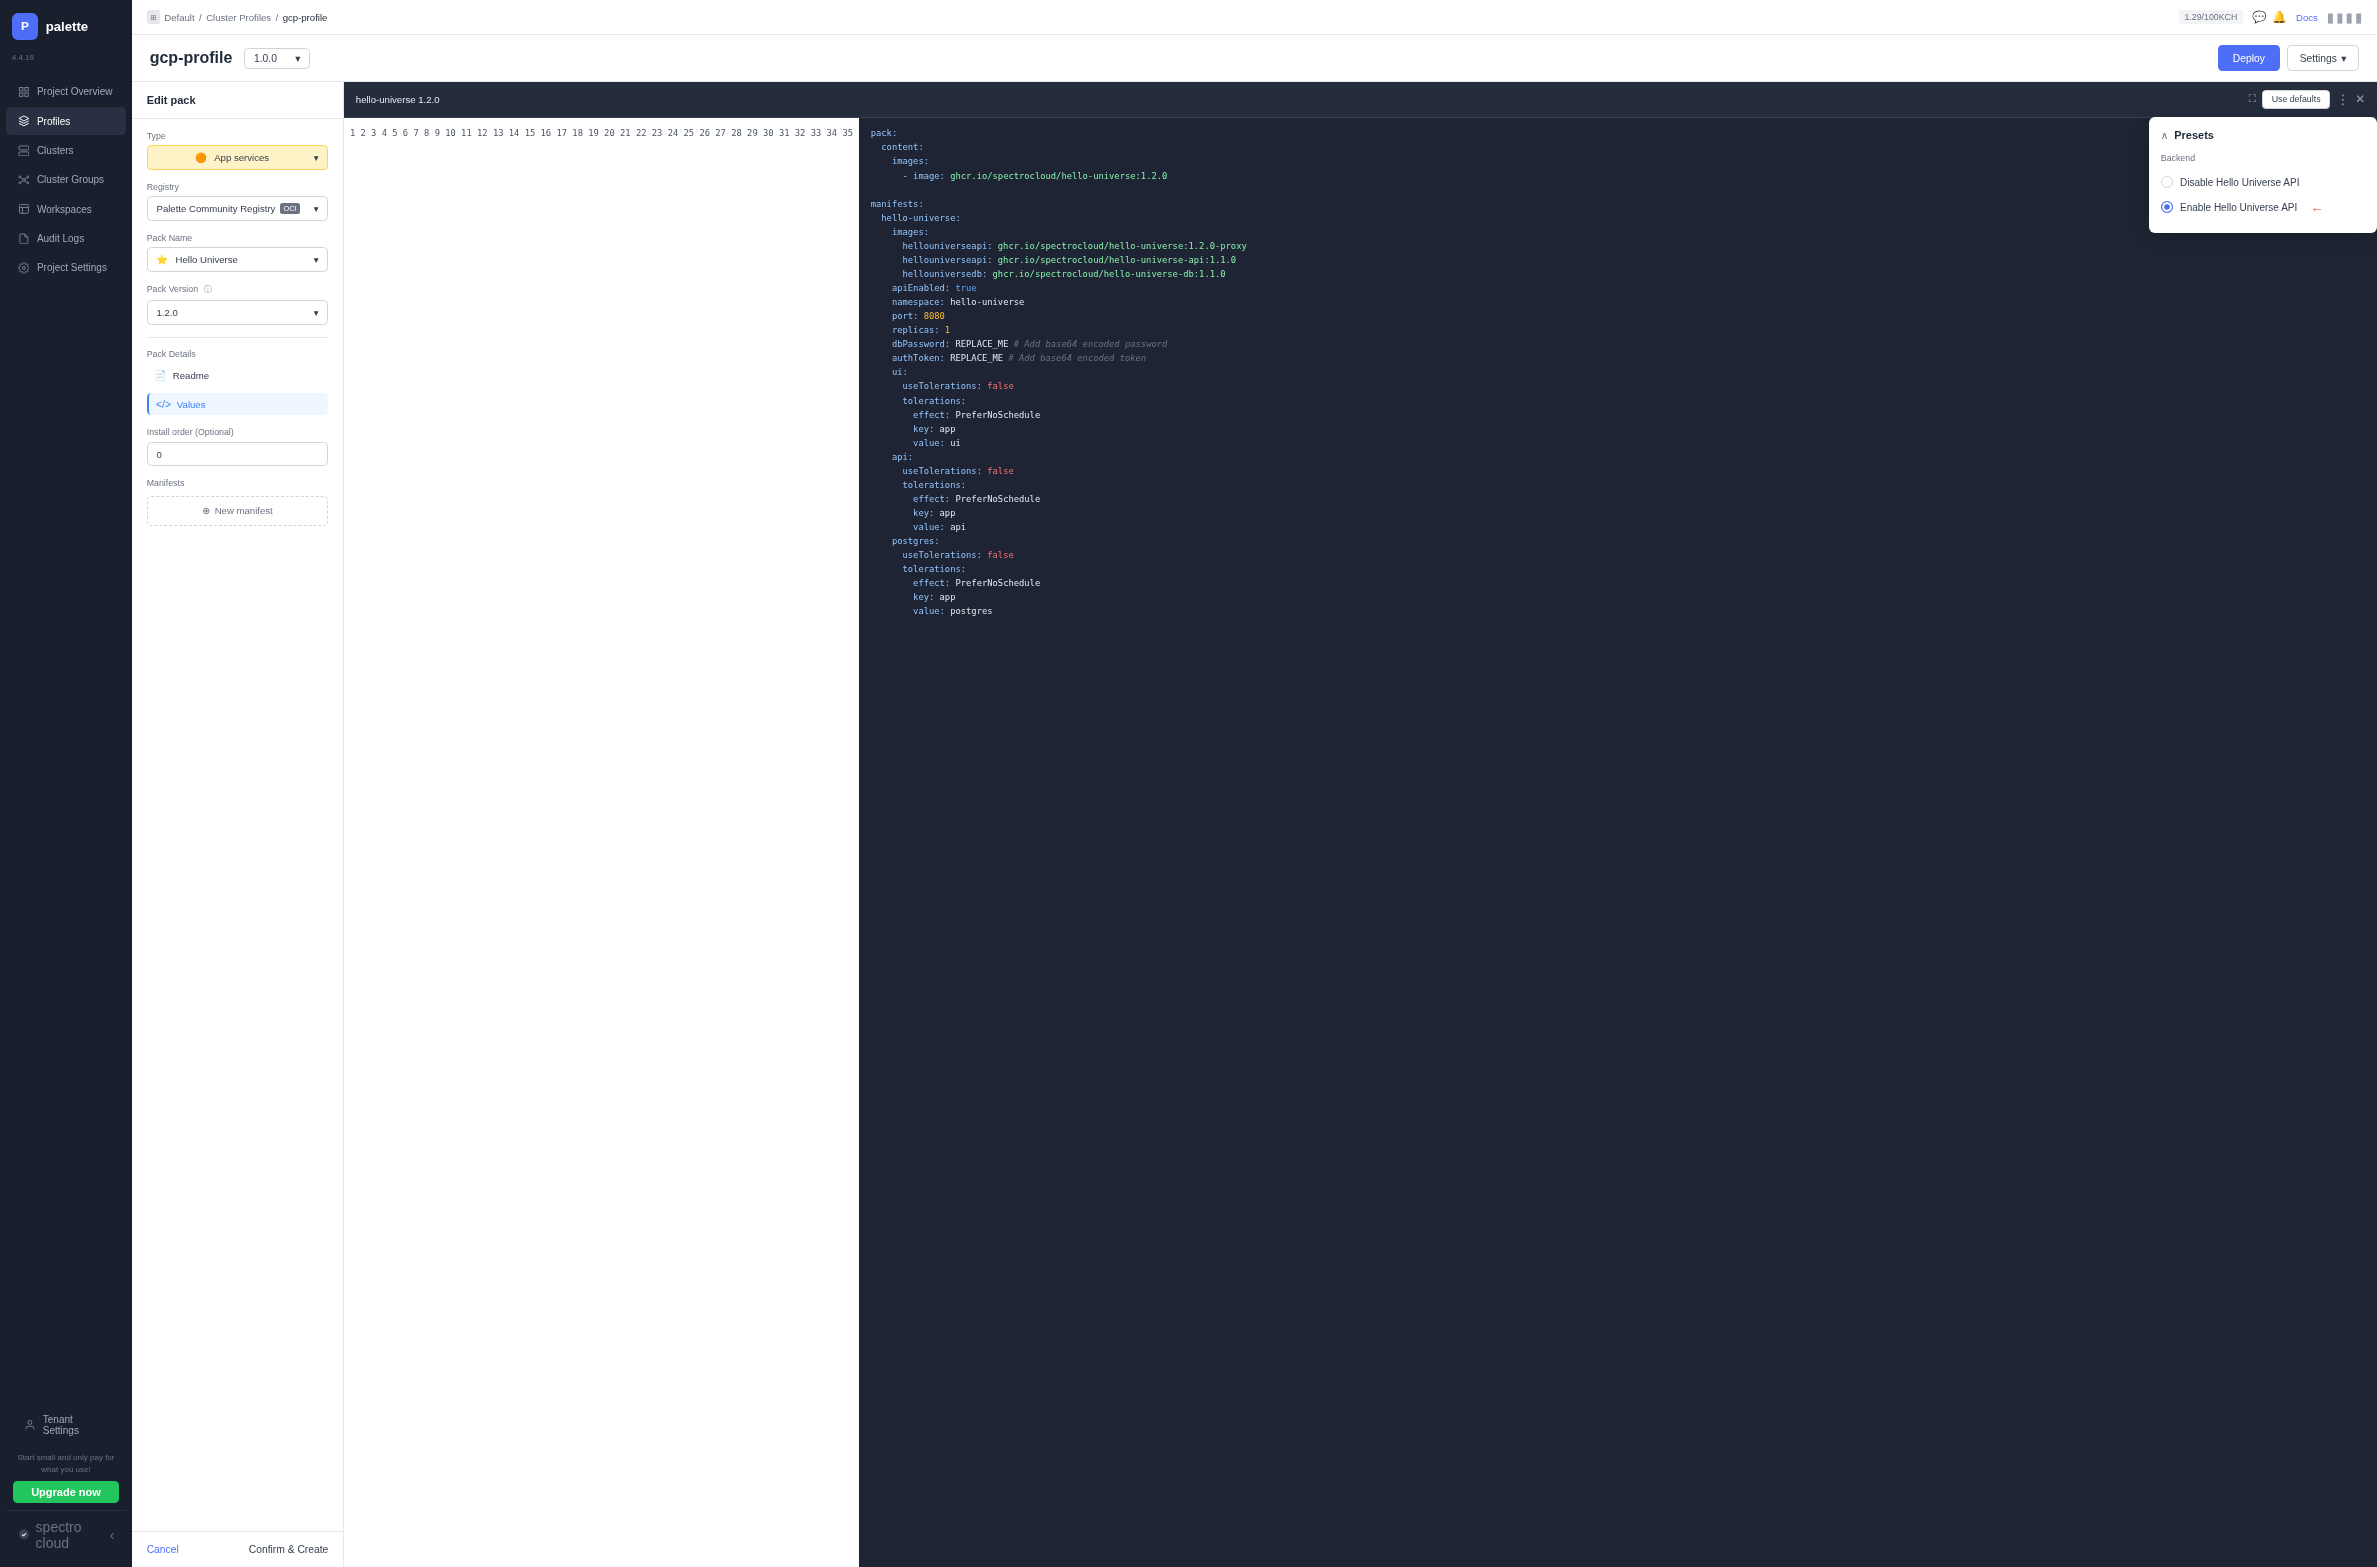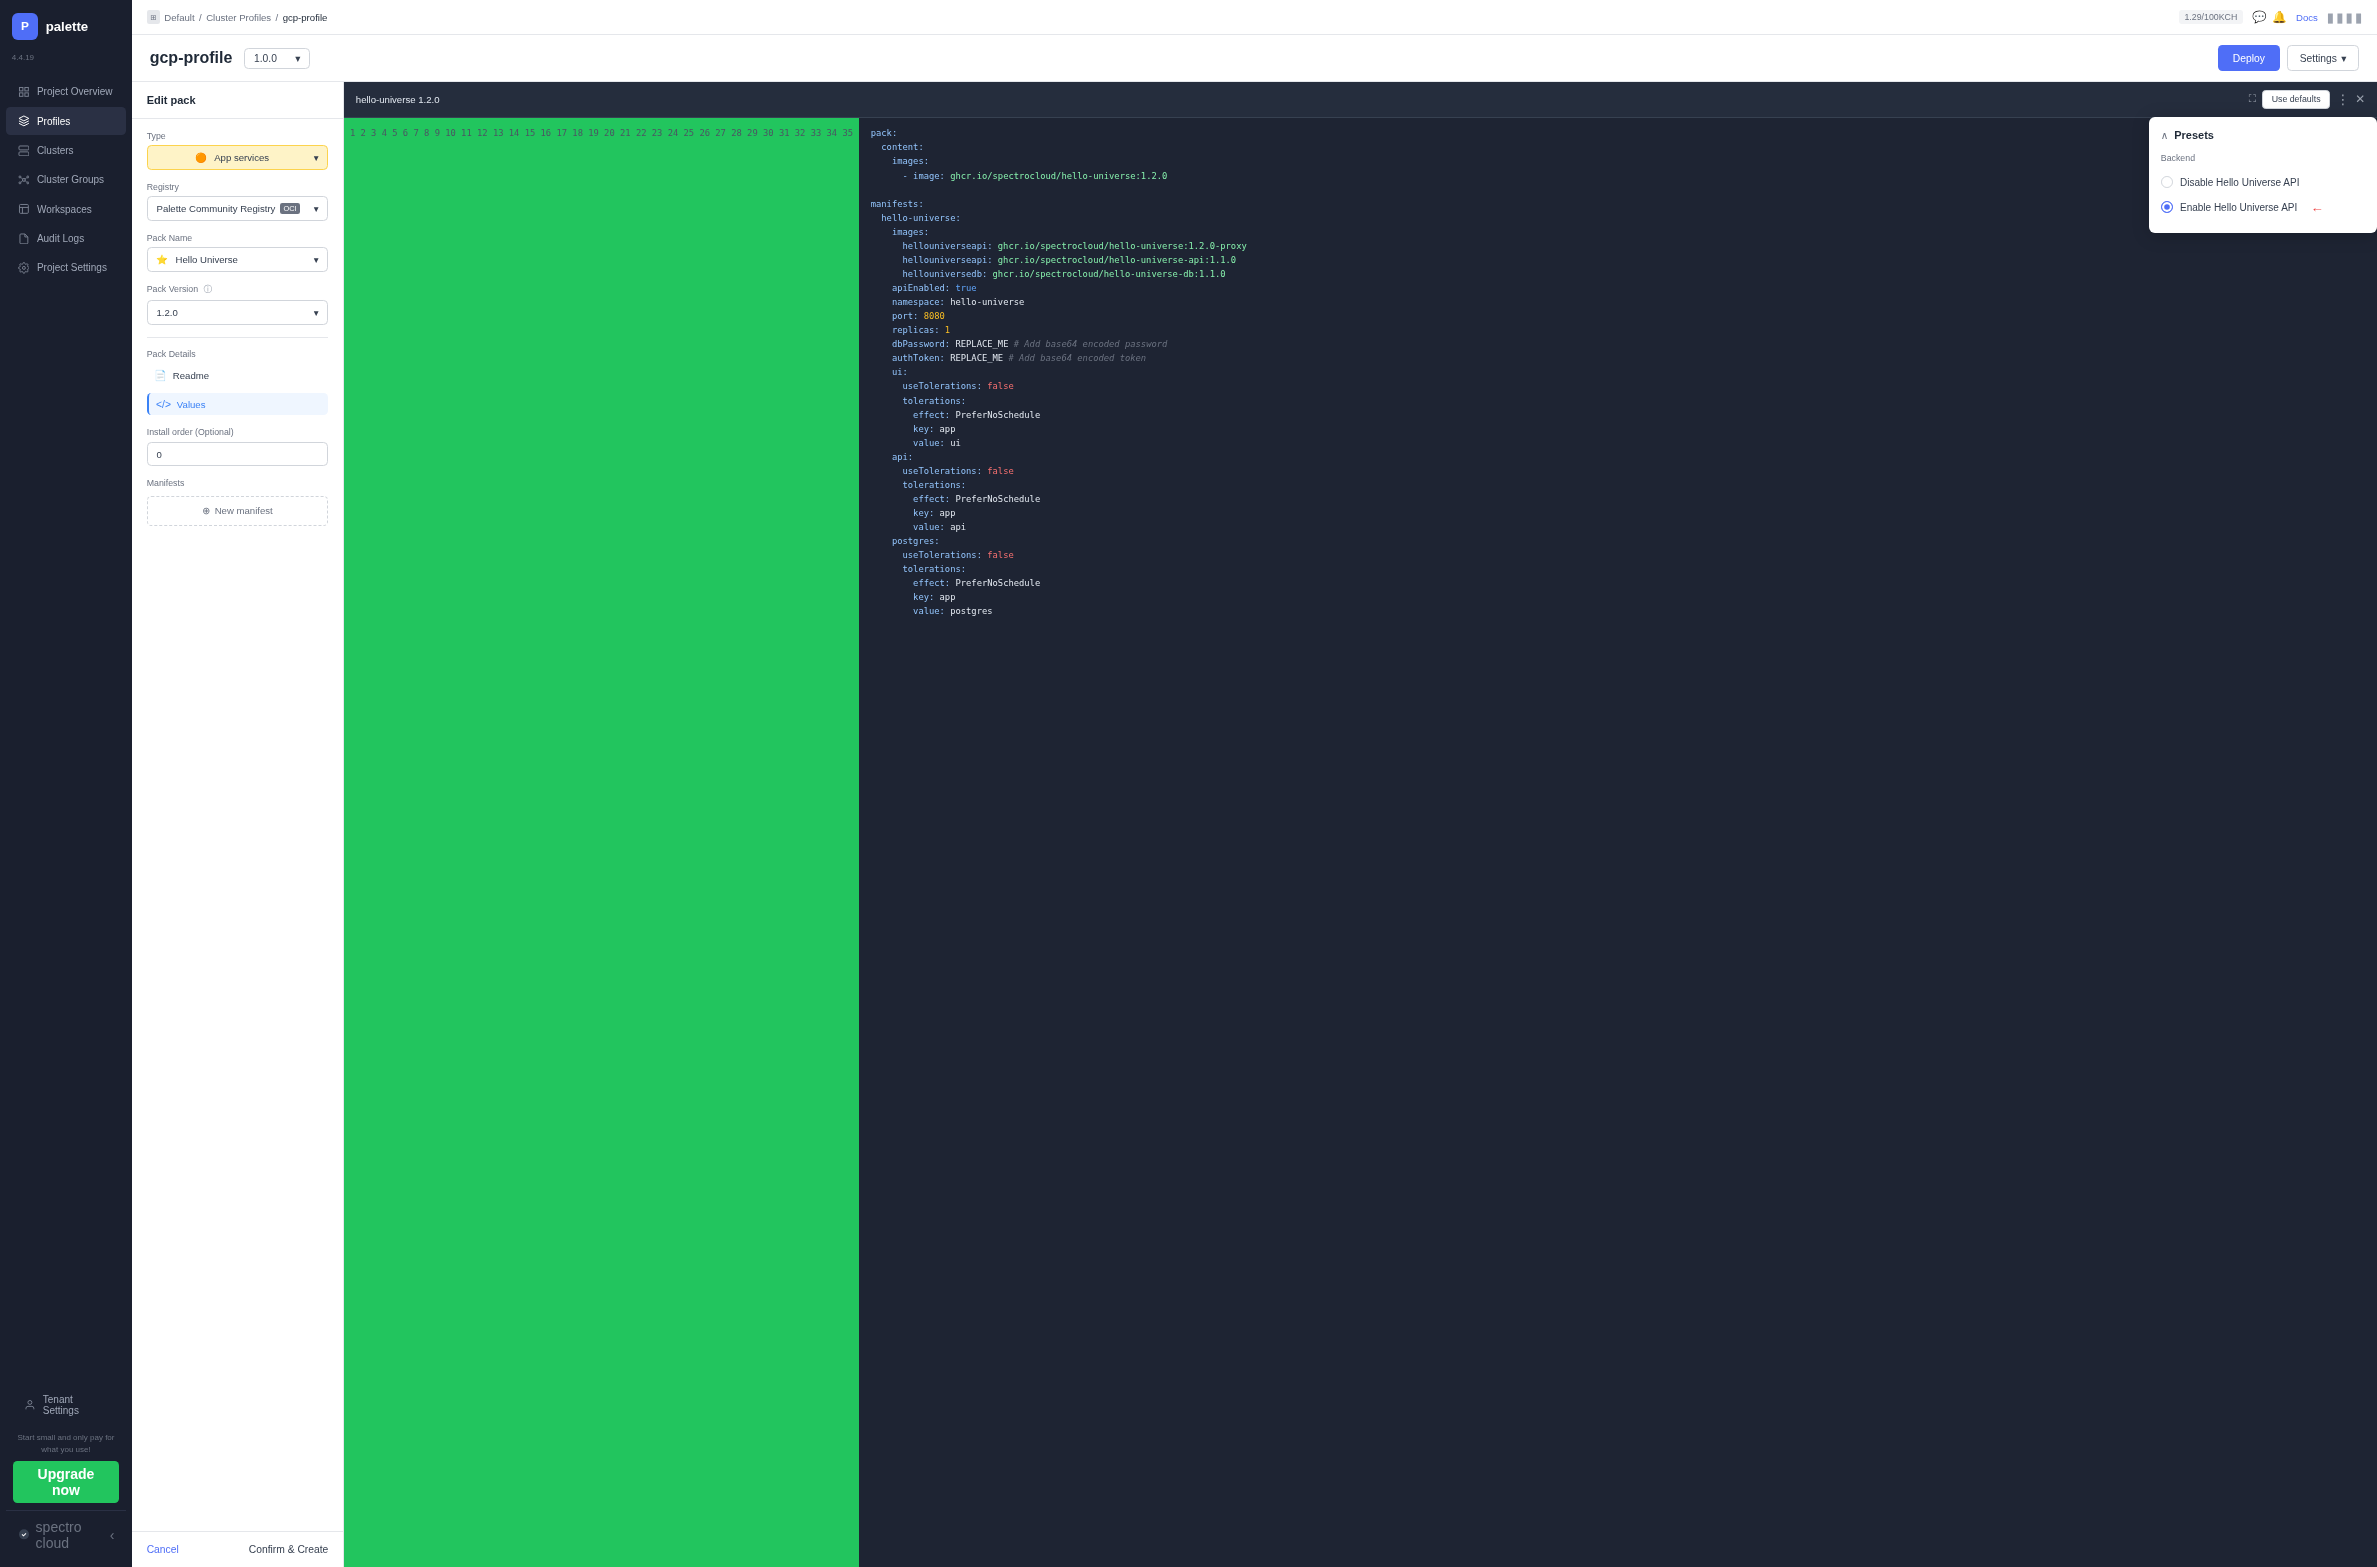--- a/index.html
+++ b/index.html
@@ -12,21 +12,21 @@
     .logo-text { color: white; font-size: 13.2px; font-weight: 600; }
     .logo-version { font-size: 8px; color: #6b7280; padding: 0 11.8px 8.8px; }
     .sidebar-nav { flex: 1; padding: 5.9px 0; }
     .nav-item { display: flex; align-items: center; gap: 7.4px; padding: 8px 11.8px; cursor: pointer; color: #a0a8b8; font-size: 10px; border-radius: 4.4px; margin: 1.5px 5.9px; transition: background 0.15s; }
     .nav-item.active { background: #2a3044; color: white; }
     .nav-item svg { opacity: 0.7; flex-shrink: 0; }
     .nav-item.active svg { opacity: 1; }
     .sidebar-bottom { padding: 8.8px 5.9px; }
     .upgrade-box { text-align: center; padding: 7.4px; }
     .upgrade-box p { font-size: 8px; color: #6b7280; margin-bottom: 5.9px; line-height: 1.4; }
-    .upgrade-btn { background: #22c55e; color: white; border: none; border-radius: 4.4px; padding: 5.2px 11.8px; font-size: 14px; cursor: pointer; font-weight: 600; width: 100%; }
+    .upgrade-btn { background: #22c55e; color: white; border: none; border-radius: 4.4px; padding: 5.2px 11.8px; font-size: 11px; cursor: pointer; font-weight: 600; width: 100%; }
     .spectro-logo { display: flex; align-items: center; gap: 5.9px; padding: 7.4px 11.8px; border-top: 0.7px solid #2a3044; color: #6b7280; font-size: 14px; }
     .sidebar-collapse { margin-left: auto; cursor: pointer; }
 
     
     .main { flex: 1; display: flex; flex-direction: column; overflow: hidden; }
 
     
     .topbar { background: white; border-bottom: 0.7px solid #e5e7eb; padding: 0 14.7px; height: 35px; display: flex; align-items: center; gap: 5.9px; flex-shrink: 0; }
     .topbar-breadcrumb { display: flex; align-items: center; gap: 4.4px; font-size: 9.6px; color: #6b7280; }
     .topbar-breadcrumb .current { color: #1f2937; font-weight: 500; }
@@ -74,21 +74,21 @@
 
     
     .editor-area { flex: 1; background: #1e2433; position: relative; overflow: hidden; }
     .editor-header { background: #252d3d; border-bottom: 0.7px solid #374151; padding: 7.4px 11.8px; display: flex; align-items: center; justify-content: space-between; }
     .editor-tab { font-size: 9.6px; color: #e2e8f0; font-weight: 500; }
     .editor-actions { display: flex; align-items: center; gap: 5.9px; }
     .use-defaults-btn { background: white; border: 0.7px solid #d1d5db; border-radius: 3.7px; padding: 3.7px 8.8px; font-size: 8.8px; color: #374151; cursor: pointer; }
     .editor-close { color: #9ca3af; cursor: pointer; font-size: 11.8px; background: none; border: none; }
     .editor-more { color: #9ca3af; cursor: pointer; font-size: 13.2px; }
     .editor-body { display: flex; overflow: hidden; height: calc(100% - 35px); }
-    .line-numbers { padding: 8.8px 5.9px; text-align: right; color: #4b5563; font-size: 8.8px; font-family: monospace; line-height: 1.6; min-width: 29.4px; background: #22c55e; }
+    .line-numbers { padding: 8.8px 5.9px; text-align: right; color: #4b5563; font-size: 8.8px; font-family: monospace; line-height: 1.6; min-width: 29.4px; background: #ffffff; }
     .code-content { flex: 1; padding: 8.8px 11.8px; font-family: monospace; font-size: 8.8px; line-height: 1.6; color: #e2e8f0; overflow-y: auto; white-space: pre; }
     .code-key { color: #93c5fd; }
     .code-value { color: #e2e8f0; }
     .code-string { color: #86efac; }
     .code-comment { color: #6b7280; font-style: italic; }
     .code-bool-true { color: #60a5fa; }
     .code-bool-false { color: #f87171; }
     .code-number { color: #fbbf24; }
 
     

